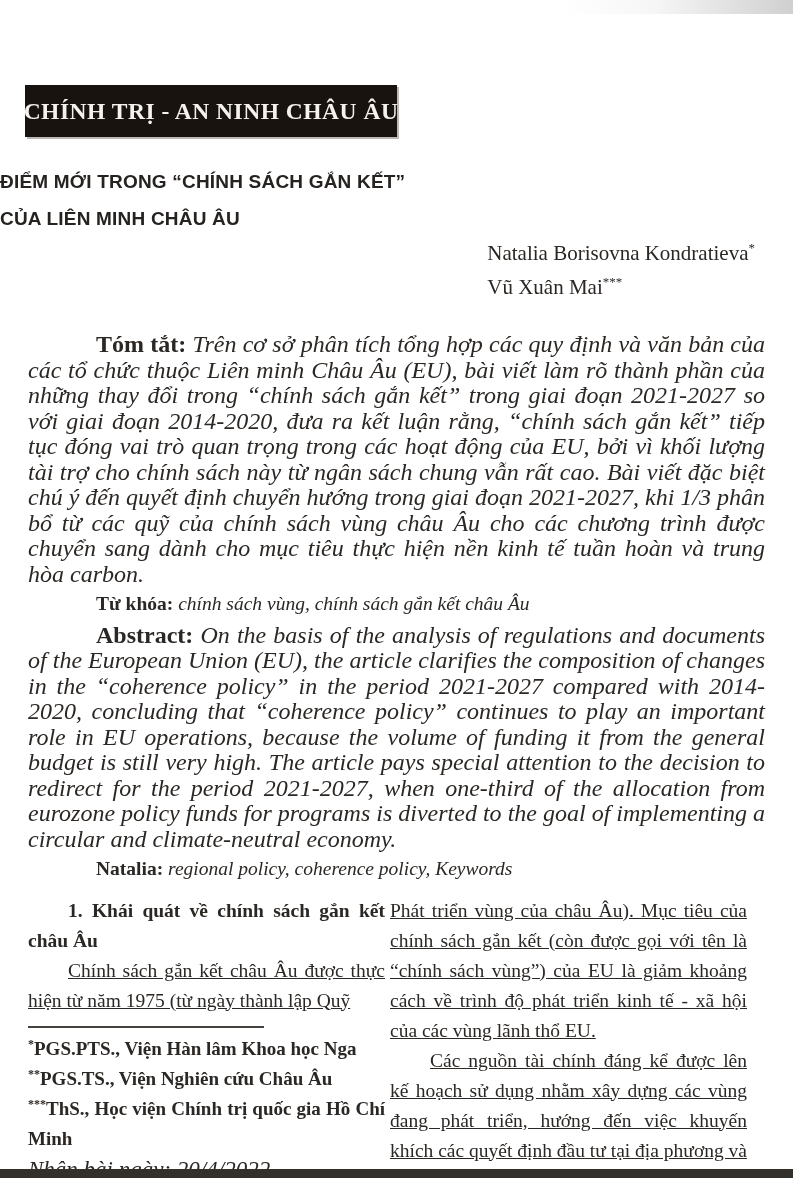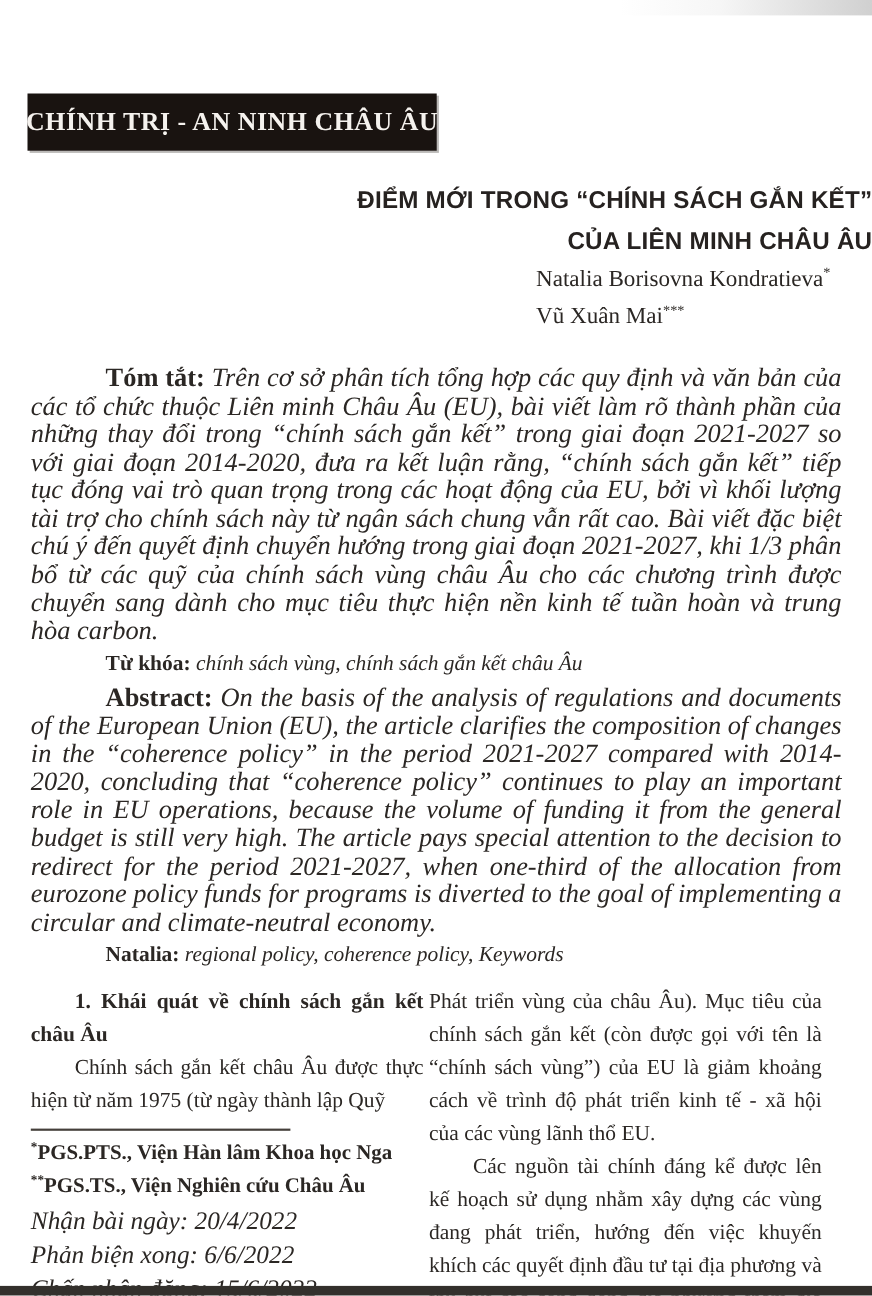--- a/index.html
+++ b/index.html
@@ -25,24 +25,24 @@
   .banner span{
     color:#f5f2ee;
     font-family:"Liberation Serif", serif;
     font-weight:bold;
     font-size:23.5px;
     letter-spacing:.5px;
     white-space:nowrap;
   }
   .title{
     position:absolute;top:163px;left:0;width:100%;
-    text-align:right;
+    text-align:left;
     font-family:"Liberation Sans", sans-serif;
     font-weight:bold;
-    font-size:22px;
+    font-size:19px;
     line-height:37px;
     color:#262220;
     letter-spacing:.2px;
   }
   .authors{
     position:absolute;top:236px;right:38px;
     text-align:left;
     font-weight:normal;
     font-size:21px;
     line-height:34px;
@@ -75,21 +75,21 @@
   .columns{
     margin-top:14px;
     display:flex;
     gap:5px;
   }
   .col{width:357px;font-size:19.5px;line-height:30px;text-align:justify;}
   .heading{
     font-weight:bold;
     text-indent:40px;
   }
-  .par{text-indent:40px;}
+  .par{text-indent:40px;text-decoration:underline;}
   .par.noindent{text-indent:0;}
   .fn-rule{
     width:236px;height:0;
     border-top:2px solid #45403b;
     margin:10px 0 6px 0;
   }
   .fn{
     font-weight:bold;
     font-size:19px;
     line-height:30px;
@@ -140,20 +140,21 @@
     <div class="columns">
 
       <div class="col">
         <p class="heading">1. Khái quát về chính sách gắn kết châu Âu</p>
         <p class="par">Chính sách gắn kết châu Âu được thực hiện từ năm 1975 (từ ngày thành lập Quỹ</p>
 
         <div class="fn-rule"></div>
 
         <p class="fn"><sup>*</sup><span>PGS.PTS., Viện Hàn lâm Khoa học Nga</span></p>
         <p class="fn"><sup>**</sup><span>PGS.TS., Viện Nghiên cứu Châu Âu</span></p>
+        <p class="fn"><sup>***</sup><span>ThS., Học viện Chính trị quốc gia Hồ Chí Minh</span></p>
 
         <p class="date">Nhận bài ngày: 20/4/2022</p>
         <p class="date">Phản biện xong: 6/6/2022</p>
         <p class="date">Chấp nhận đăng: 15/6/2022</p>
       </div>
 
       <div class="col">
         <p class="par noindent">Phát triển vùng của châu Âu). Mục tiêu của chính sách gắn kết (còn được gọi với tên là “chính sách vùng”) của EU là giảm khoảng cách về trình độ phát triển kinh tế - xã hội của các vùng lãnh thổ EU.</p>
         <p class="par">Các nguồn tài chính đáng kể được lên kế hoạch sử dụng nhằm xây dựng các vùng đang phát triển, hướng đến việc khuyến khích các quyết định đầu tư tại địa phương và thu hút các cộng đồng địa phương tham gia vào các nỗ lực của giới chức EU. Tất cả</p>
       </div>

